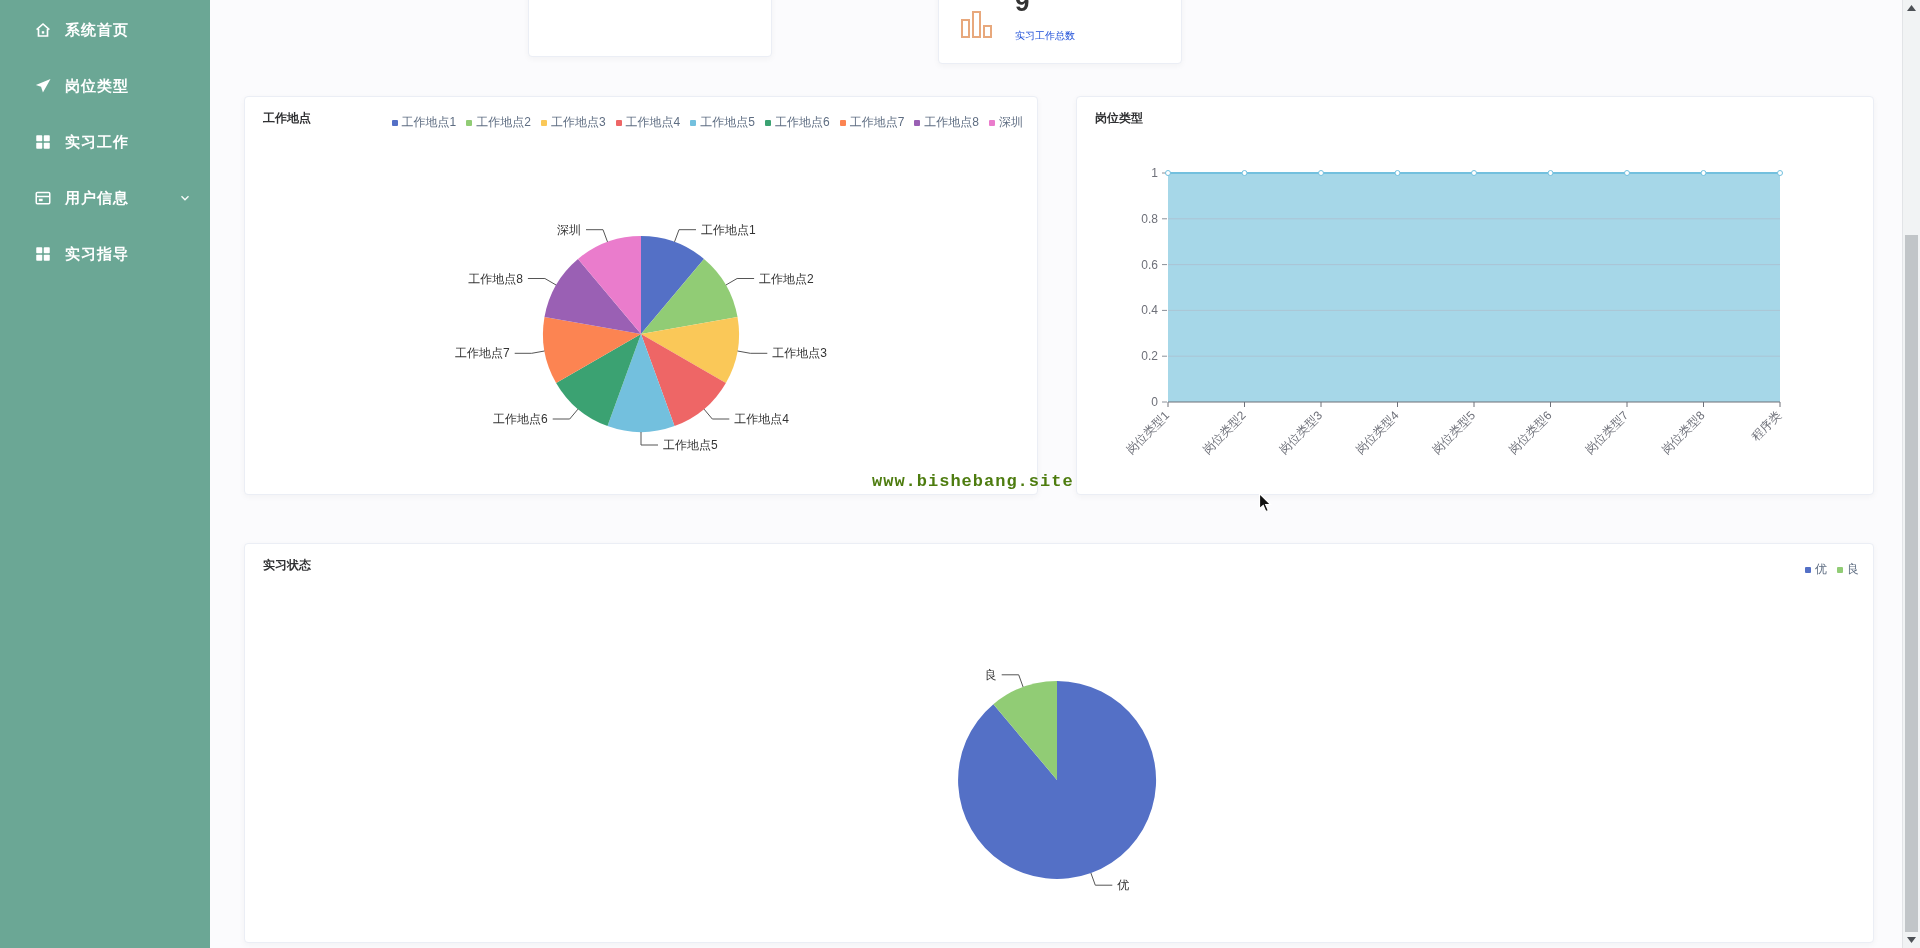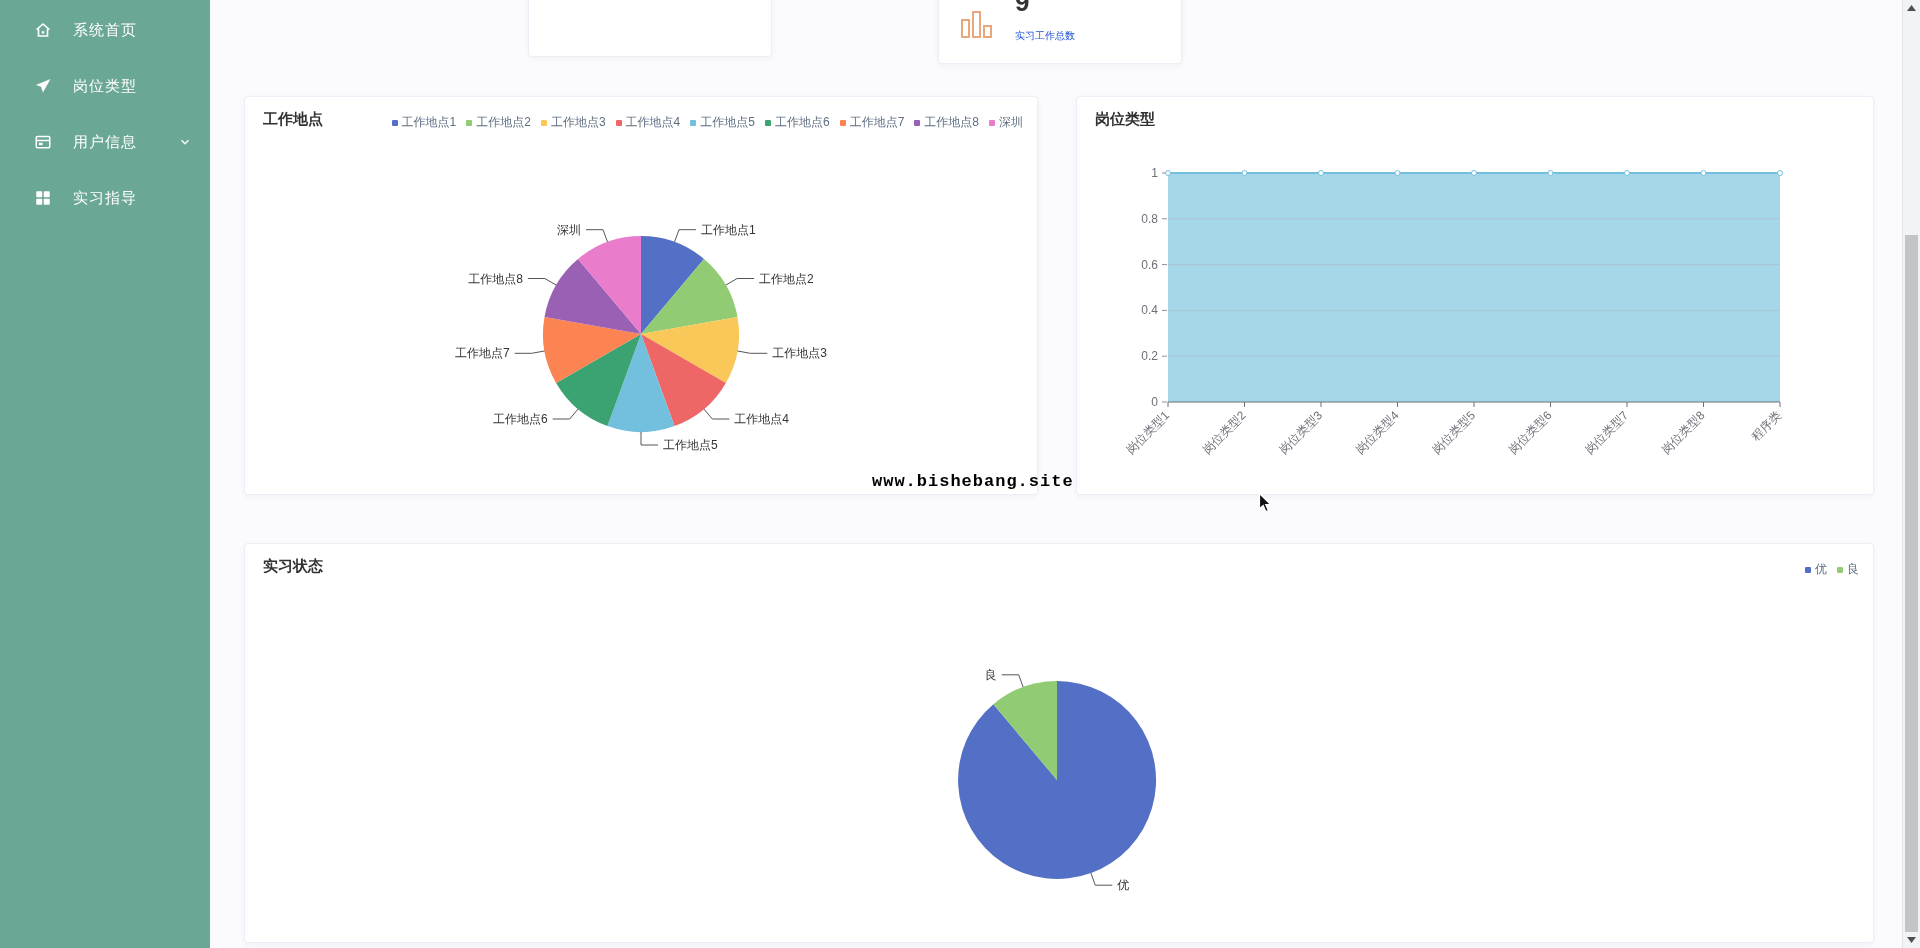--- a/index.html
+++ b/index.html
@@ -1,45 +1,45 @@
 <!DOCTYPE html>
 <html><head>
 <meta charset="utf-8">
 <style>
   html,body{margin:0;padding:0;background:#e9e9e9;}
   .page{position:relative;width:1920px;height:948px;overflow:hidden;background:#fbfbfd;
         font-family:"Liberation Sans","DejaVu Sans",sans-serif;}
   
   .sidebar{position:absolute;left:0;top:0;width:210px;height:948px;background:#6BA795;z-index:5;}
   .side-item{height:56px;display:flex;align-items:center;padding:0 18px 0 34px;color:#fff;
-             font-size:15px;font-weight:400;cursor:pointer;letter-spacing:1px;gap:8px;}
+             font-size:15px;font-weight:700;cursor:pointer;letter-spacing:1px;}
   .side-item:first-child{margin-top:2px;}
   .side-item .micon{width:18px;height:18px;margin-right:13px;flex:0 0 18px;}
   .side-item .chev{margin-left:auto;width:14px;height:14px;opacity:.95;}
   
   .card{position:absolute;background:#fff;border:1px solid #ebeef5;border-radius:4px;
         box-shadow:0 2px 6px rgba(0,0,0,.04);}
-  .card-title{position:absolute;left:18px;top:13px;font-size:15px;font-weight:600;color:#303133;z-index:2;}
+  .card-title{position:absolute;left:18px;top:13px;font-size:12px;font-weight:600;color:#303133;z-index:2;}
   .legend{position:absolute;right:14px;top:17px;display:flex;gap:10px;align-items:center;
           font-size:12px;color:#5e6d82;z-index:2;white-space:nowrap;}
   .legend-item{display:flex;align-items:center;gap:4px;cursor:pointer;}
   .legend-swatch{display:inline-block;width:6px;height:6px;border-radius:1px;}
   .chart-svg{position:absolute;left:0;top:0;width:100%;height:100%;}
   
   .stat-ghost{position:absolute;left:528px;top:-16px;width:242px;height:71px;background:#fff;
               border:1px solid #ebeef5;border-radius:4px;box-shadow:0 2px 6px rgba(0,0,0,.04);}
   .stat-card{position:absolute;left:938px;top:-16px;width:242px;height:78px;background:#fff;
              border:1px solid #ebeef5;border-radius:4px;box-shadow:0 2px 6px rgba(0,0,0,.04);}
   .stat-icon{position:absolute;left:20px;top:24px;width:36px;height:32px;}
   .stat-value{position:absolute;left:76px;top:2px;font-size:26px;font-weight:700;color:#333;}
   .stat-label{position:absolute;left:76px;top:44px;font-size:10px;color:#1d4ed8;}
   
   .watermark{position:absolute;left:872px;top:472px;z-index:20;background:transparent;
              font-family:"Liberation Mono","DejaVu Sans Mono",monospace;font-size:17px;
-             font-weight:700;color:#000000;letter-spacing:1px;}
+             font-weight:700;color:#4d7c0f;letter-spacing:1px;}
   .cursor{position:absolute;left:1258px;top:492px;z-index:30;}
   
   .scrollbar{position:absolute;right:0;top:0;width:17px;height:948px;background:#f1f3f4;
              border-left:1px solid #e2e4e7;z-index:40;}
   .sb-arrow{position:absolute;left:0;width:17px;height:16px;display:flex;align-items:center;justify-content:center;}
   .sb-up{top:0;} .sb-down{bottom:0;}
   .sb-thumb{position:absolute;left:2px;width:13px;top:235px;height:697px;background:#c1c5c8;}
 </style>
 </head>
 <body>
@@ -53,20 +53,31 @@
         <path d="M6 10.5V20h12v-9.5" fill="none" stroke="#fff" stroke-width="2.2"></path>
         <rect x="10.4" y="13.6" width="3.2" height="3.2" fill="#fff"></rect>
       </svg>
       <span>系统首页</span>
     </div>
     <div class="side-item">
       <svg class="micon" viewBox="0 0 24 24">
         <path d="M22 2.5 2.5 10.6l6.9 2.5 2.5 7.4L22 2.5z" fill="#fff"></path>
       </svg>
       <span>岗位类型</span>
+    </div>
+    <div class="side-item">
+      <svg class="micon" viewBox="0 0 24 24">
+        <g fill="#fff">
+            <rect x="3" y="3" width="8" height="8" rx="1"></rect>
+            <rect x="13" y="3" width="8" height="8" rx="1"></rect>
+        <rect x="3" y="13" width="8" height="8" rx="1"></rect>
+            <rect x="13" y="13" width="8" height="8" rx="1"></rect>
+          </g>
+      </svg>
+      <span>实习工作</span>
     </div>
     <div class="side-item">
       <svg class="micon" viewBox="0 0 24 24">
         <rect x="3" y="4.5" width="18" height="15" rx="1.5" fill="none" stroke="#fff" stroke-width="2"></rect>
         <path d="M3 10h18" stroke="#fff" stroke-width="2"></path>
         <rect x="6.5" y="13" width="5" height="3.2" fill="#fff"></rect>
       </svg>
       <span>用户信息</span>
       <svg class="chev" viewBox="0 0 24 24">
         <path d="M6 9l6 6 6-6" fill="none" stroke="#fff" stroke-width="2.4"></path>

